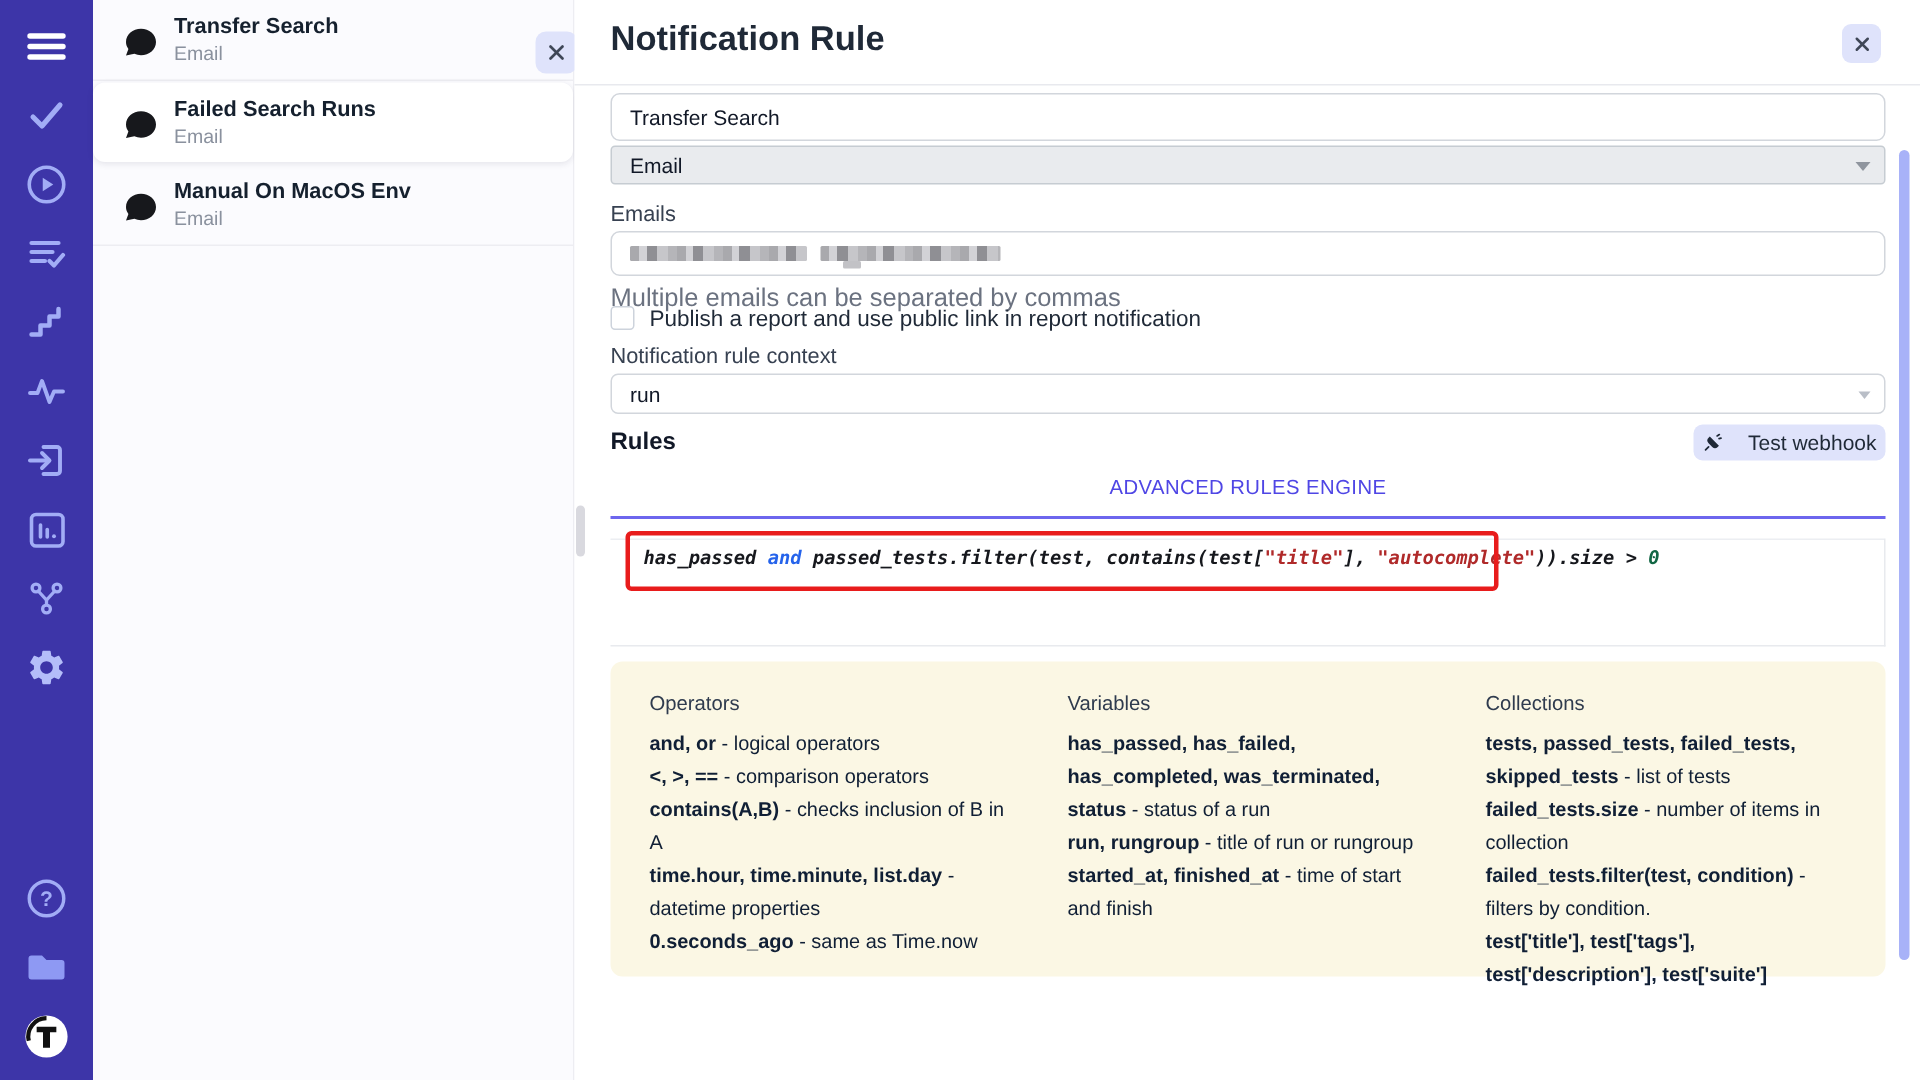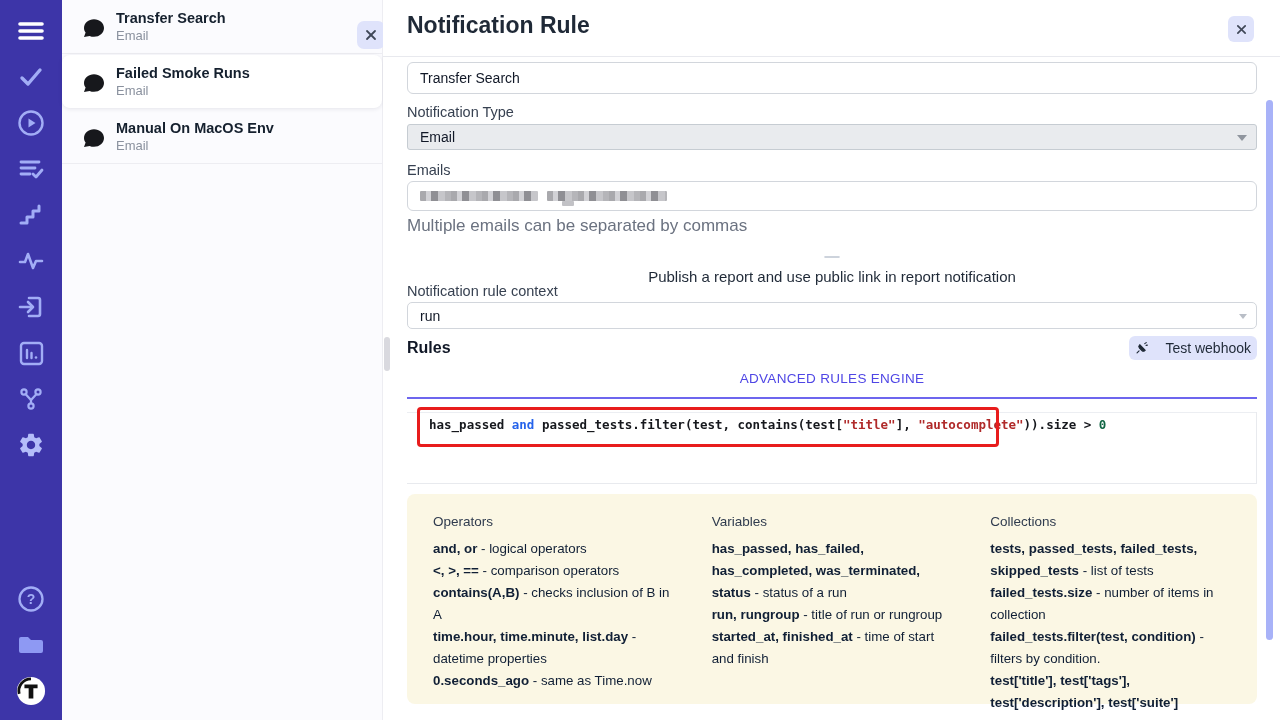--- a/index.html
+++ b/index.html
@@ -40,36 +40,36 @@
   .select.light { background:#fff; border:1px solid #d2d6dc; border-radius:5px; height:27px; margin-top:2px; cursor:pointer;align-items:center; }
   .select.light .caret { border-left-width:4px; border-right-width:4px; border-top-width:5px; border-top-color:#b9bec7; }
 
   .emails-box { margin-top:2px; height:30px; border:1px solid #d2d6dc; border-radius:6px; display:flex; align-items:center; padding:0 12px; background:#fff; position:relative; }
   .redact { display:inline-block; height:10px; border-radius:1px; background:repeating-linear-gradient(90deg,#a9a9ad 0 6px,#d2d2d6 6px 11px,#8f8f94 11px 18px,#c6c6ca 18px 25px,#b5b5b9 25px 31px); }
   .redact.r1 { width:118px; }
   .redact.r2 { width:120px; margin-left:9px; }
   .redact-tail { position:absolute; left:154px; top:19px; width:12px; height:5px; background:#c2c2c6; border-radius:1px; }
   .hint { margin-top:5px; font-size:17px; color:#6b7280; height:14px; }
 
-  .checkbox-row { margin-top:26px; display:flex; align-items:center; gap:10px; height:18px; cursor:pointer;flex-direction:column; }
+  .checkbox-row { display:flex; align-items:center; gap:10px; height:18px; cursor:pointer; }
   .checkbox { width:16px; height:16px; border:1px solid #cdd3dc; border-radius:3px; background:#fff; }
   .checkbox-label { font-size:15px; color:#1f2937; }
 
   .rules-row { margin-top:6px; display:flex; align-items:center; justify-content:space-between; height:26px; }
   .rules-heading { font-size:16px; font-weight:700; color:#111827; }
   .pill-btn { display:flex; align-items:center; gap:17px; background:#dfe3fb; border:none; border-radius:6px; height:24px; padding:0 6px; font-size:14px; color:#1f2937; font-family:"Liberation Sans",sans-serif; cursor:pointer; }
 
   .tabbar { margin-top:8px; border-bottom:2px solid #6d66ee; text-align:center; padding-bottom:10px; }
   .tab { display:inline-block; font-size:13.5px; color:#4f46e5; letter-spacing:0.3px; cursor:pointer; }
 
   .expr-row { margin-top:14px; display:flex; align-items:center; justify-content:space-between; height:18px; }
   .expr-label { font-size:15px; color:#4b5563; }
   .read-docs { font-size:15px; color:#4f46e5; text-decoration:none; border-bottom:1px dotted #8d88f2; cursor:pointer; }
 
-  .editor { position:relative; margin-top:13px; height:72px; background:#fff; border-right:1px solid #e8eaee; border-bottom:1px solid #e8eaee; }
+  .editor { position:relative; margin-top:13px; height:72px; background:#fff; border-right:1px solid #e8eaee; border-bottom:1px solid #e8eaee;font-style:italic; }
   .code-line { margin-top:6px; border-top:1px solid #eceef2; padding:4px 0 4px 22px; font-family:"DejaVu Sans Mono", monospace; font-size:12.5px; font-weight:700; white-space:pre; color:#16181d; }
   .tok-keyword { color:#2563eb; }
   .tok-string { color:#b02a2a; }
   .tok-number { color:#116644; }
   .annotation-box { position:absolute; left:10px; top:-5px; width:582px; height:40px; border:3px solid #e81c1c; border-radius:4px; pointer-events:none; }
 
   .help-panel { margin-top:10px; background:#fbf7e4; border-radius:8px; padding:20px 26px; height:210px; display:grid; grid-template-columns:1fr 1fr 1fr; column-gap:38px; }
   .help-col-title { font-size:13.5px; color:#2f3b4e; margin-bottom:9px; }
   .help-entry { font-size:13.3px; color:#101f35; line-height:22px; }
   .help-entry b { font-weight:700; }
@@ -191,21 +191,21 @@
           <div class="di-text">
             <div class="di-title">Transfer Search</div>
             <div class="di-sub">Email</div>
           </div>
         </div>
         <div class="drawer-item selected">
           <svg class="di-icon" width="24" height="22" viewBox="0 0 24 22">
             <path fill="#17181c" d="M2 21 L3.6 16.6 C2.6 15.3 2 13.7 2 12 2 7 6.5 3.2 12 3.2 S22 7 22 12 17.5 20.8 12 20.8 c-1.6 0 -3.1 -.3 -4.4 -.9 Z"></path>
           </svg>
           <div class="di-text">
-            <div class="di-title">Failed Smoke Runs</div>
+            <div class="di-title">Failed Search Runs</div>
             <div class="di-sub">Email</div>
           </div>
         </div>
         <div class="drawer-item">
           <svg class="di-icon" width="24" height="22" viewBox="0 0 24 22">
             <path fill="#17181c" d="M2 21 L3.6 16.6 C2.6 15.3 2 13.7 2 12 2 7 6.5 3.2 12 3.2 S22 7 22 12 17.5 20.8 12 20.8 c-1.6 0 -3.1 -.3 -4.4 -.9 Z"></path>
           </svg>
           <div class="di-text">
             <div class="di-title">Manual On MacOS Env</div>
             <div class="di-sub">Email</div>
@@ -224,21 +224,20 @@
               <line x1="10" y1="2" x2="2" y2="10"></line>
             </g>
           </svg>
       </button>
     </div>
 
     <div class="content">
 
       <input class="text-input" type="text" style="margin-top: 0px;" value="Transfer Search">
 
-      <div class="field-label">Notification Type</div>
       <div class="select">
         <span>Email</span>
         <span class="caret"></span>
       </div>
 
       <div class="field-label" style="margin-top:12px">Emails</div>
       <div class="emails-box">
         <span class="redact r1"></span>
         <span class="redact r2"></span>
         <span class="redact-tail"></span>

